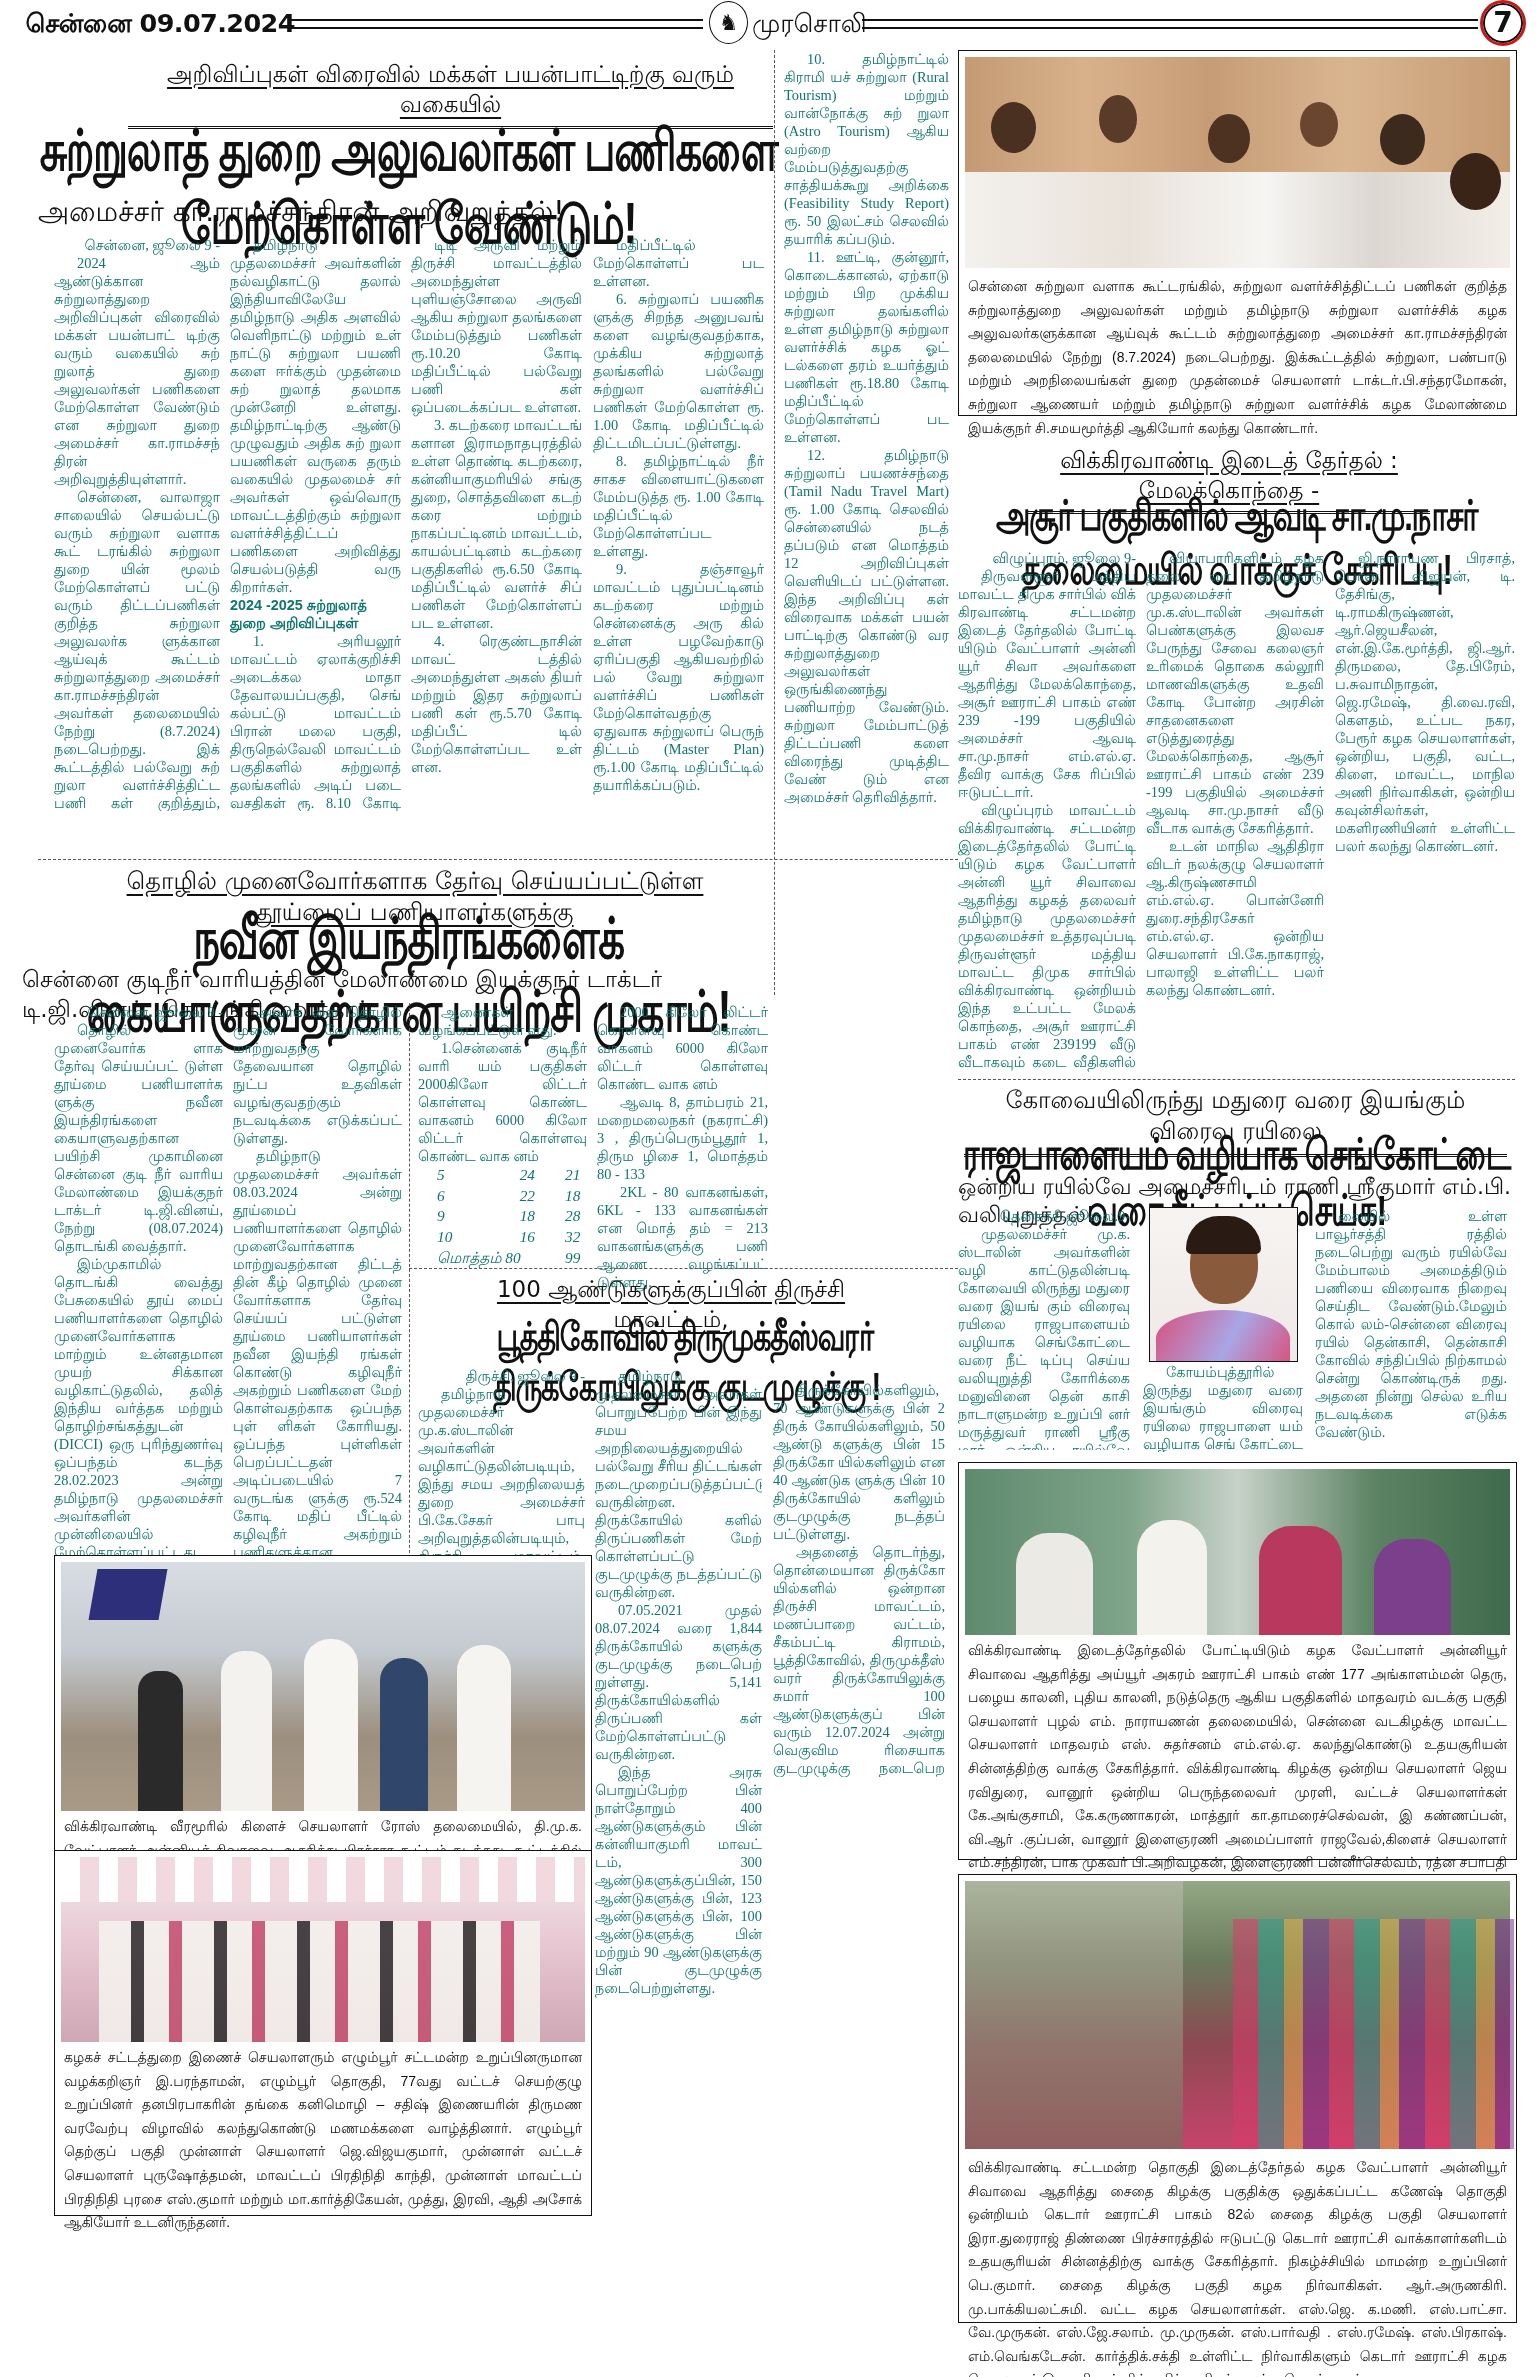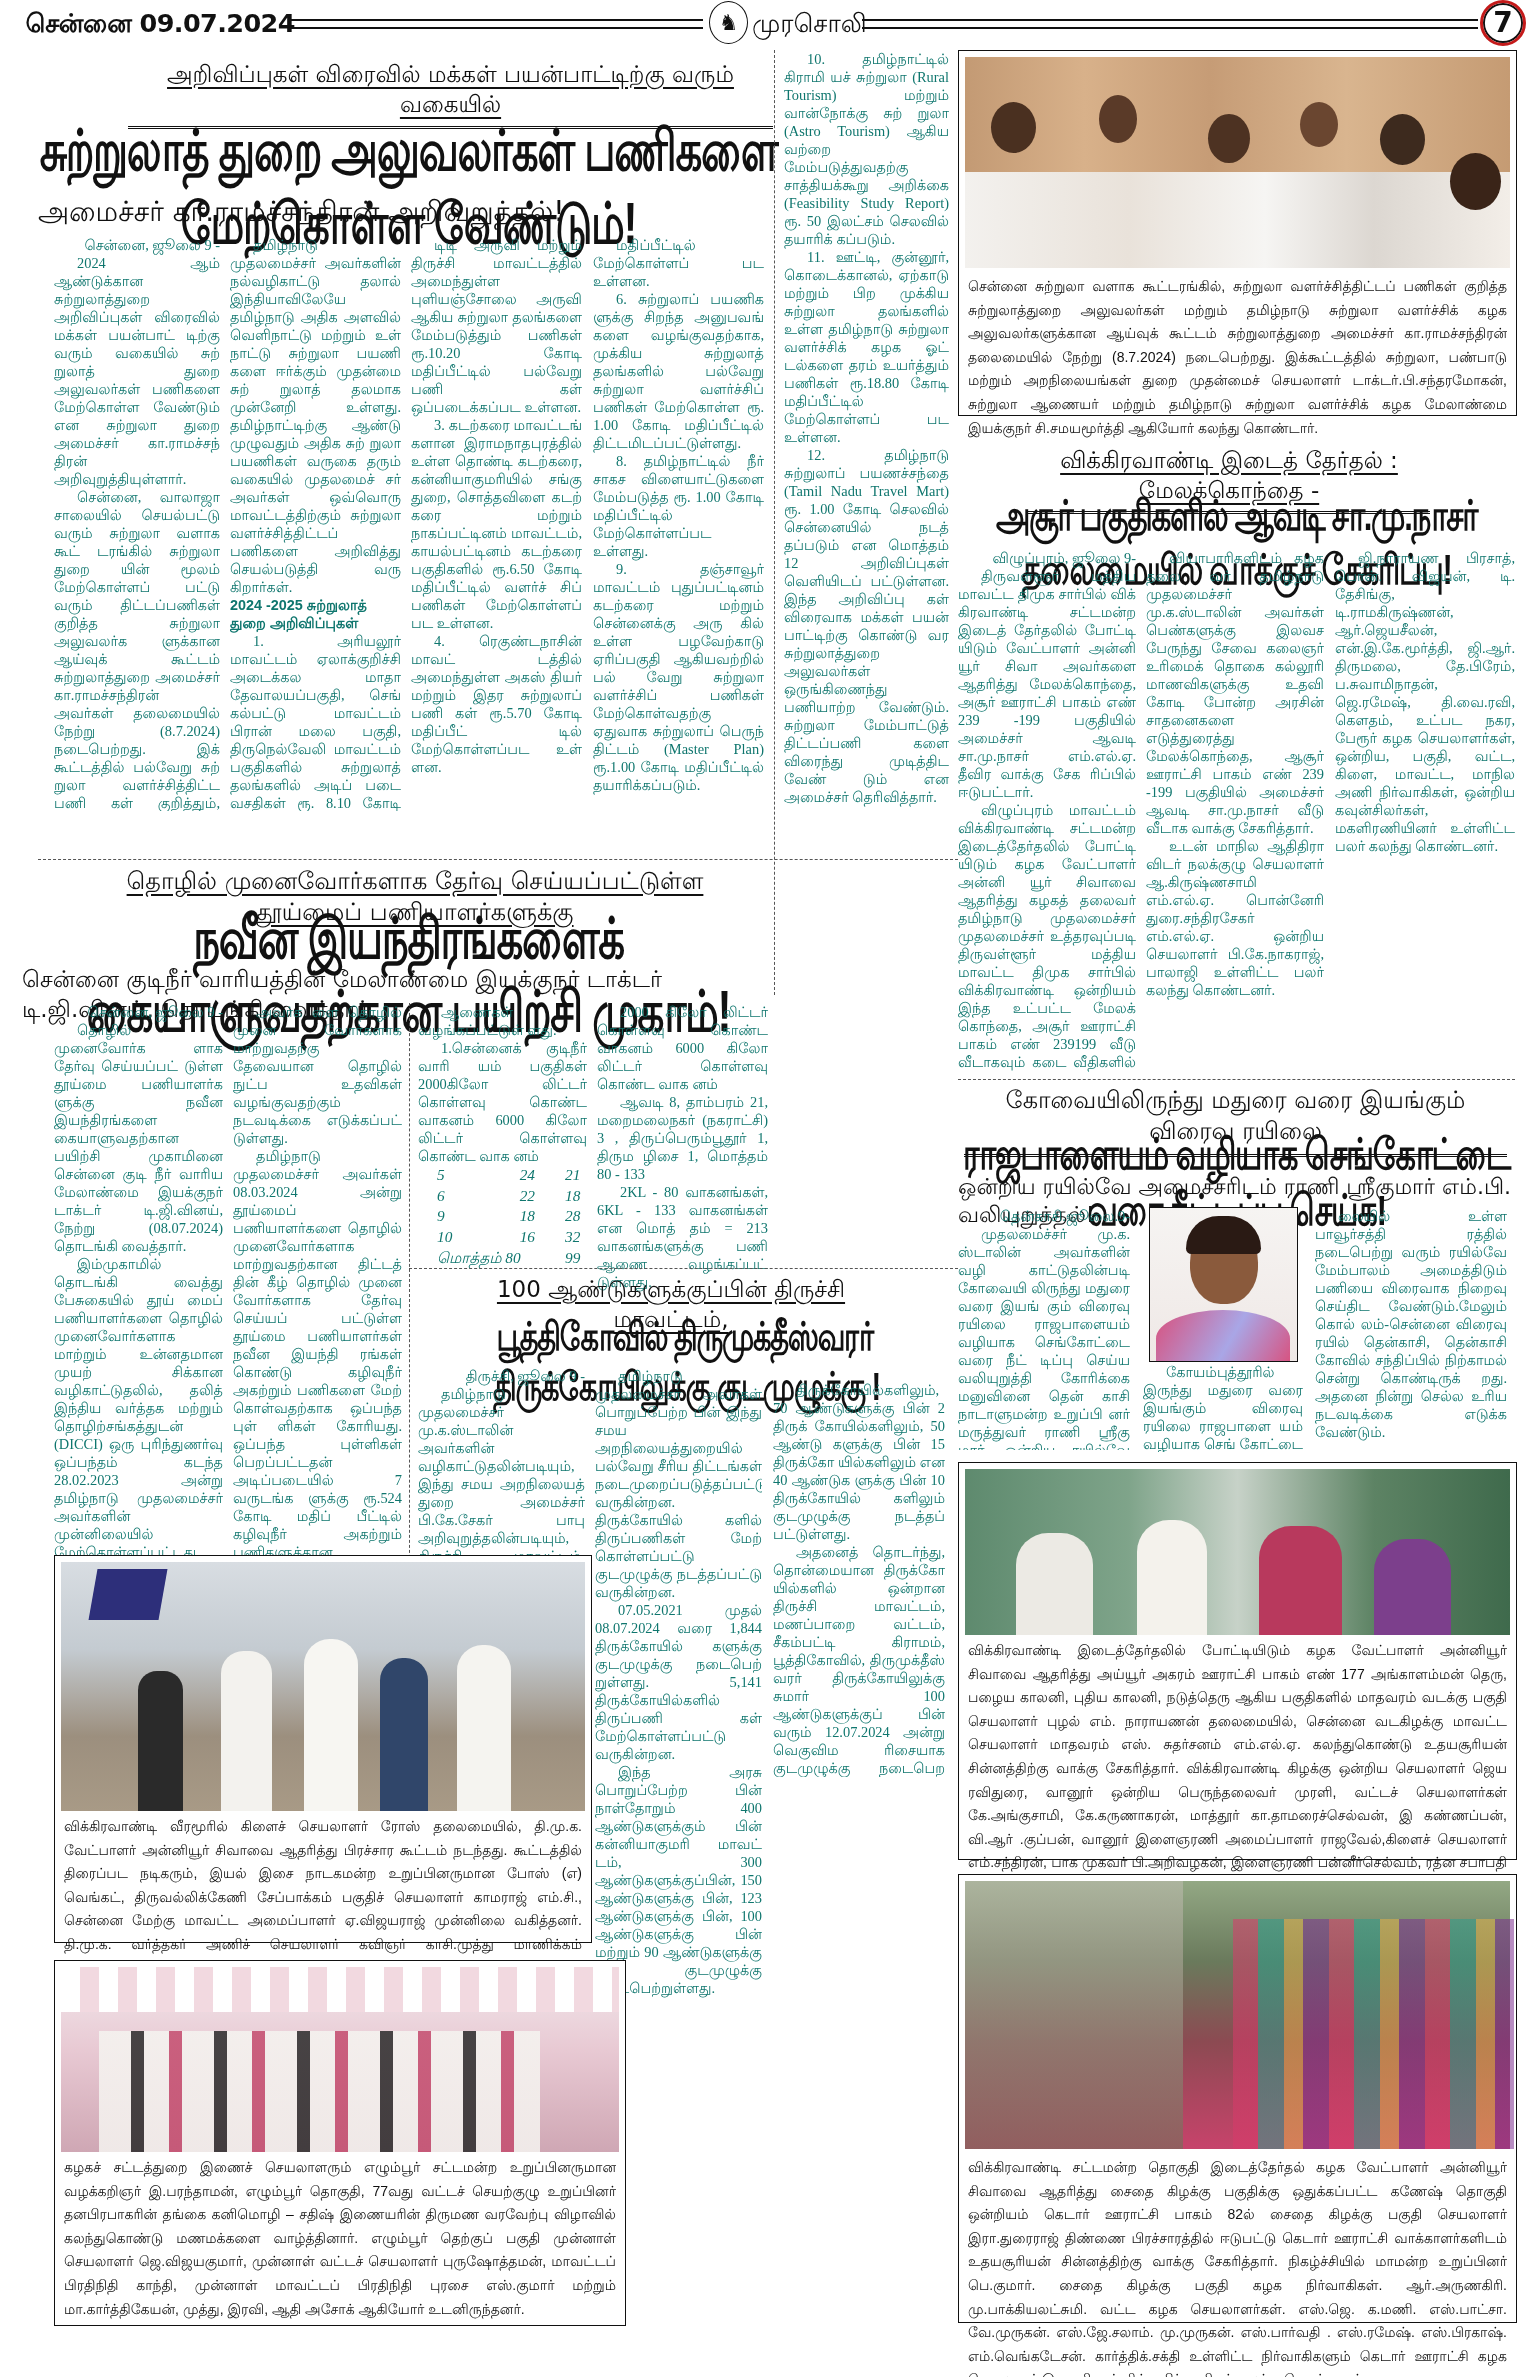--- a/index.html
+++ b/index.html
@@ -227,21 +227,21 @@
     <div style="position:absolute;left:32px;top:6.4px;width:70px;height:51px;background:#2d2f7a;transform:skewX(-10deg);"></div>
     <div style="position:absolute;left:77px;top:109px;width:45px;height:140px;background:#2a2a2a;border-radius:19px 19px 0 0;"></div>
     <div style="position:absolute;left:160px;top:89px;width:51px;height:160px;background:#f3f2ee;border-radius:22.4px 22.4px 0 0;"></div>
     <div style="position:absolute;left:243px;top:77px;width:54px;height:172px;background:#f7f6f2;border-radius:25.5px 25.5px 0 0;"></div>
     <div style="position:absolute;left:319px;top:96px;width:48px;height:153px;background:#30466a;border-radius:22.4px 22.4px 0 0;"></div>
     <div style="position:absolute;left:396px;top:83px;width:54px;height:166px;background:#f5f4f0;border-radius:25.5px 25.5px 0 0;"></div>
   </div>
   <div class="cap" style="top:259px;">விக்கிரவாண்டி வீரமூரில் கிளைச் செயலாளர் ரோஸ் தலைமையில், தி.மு.க. வேட்பாளர் அன்னியூர் சிவாவை ஆதரித்து பிரச்சார கூட்டம் நடந்தது. கூட்டத்தில் திரைப்பட நடிகரும், இயல் இசை நாடகமன்ற உறுப்பினருமான போஸ் (எ) வெங்கட், திருவல்லிக்கேணி சேப்பாக்கம் பகுதிச் செயலாளர் காமராஜ் எம்.சி., சென்னை மேற்கு மாவட்ட அமைப்பாளர் ஏ.விஜயராஜ் முன்னிலை வகித்தனர். தி.மு.க. வர்த்தகர் அணிச் செயலாளர் கவிஞர் காசி.முத்து மாணிக்கம் சிறப்புரையாற்றினார்.</div>
 </div>
 
-<div class="photo" style="left:54px;top:1960px;width:536px;height:364px;padding-left:34px;">
+<div class="photo" style="left:54px;top:1850px;width:536px;height:364px;">
   <div class="img" style="height:185px;background:linear-gradient(180deg,#f2e9ec 0%,#e8c9d3 45%,#cfa7b4 100%);">
     <div style="position:absolute;left:0;right:0;top:0;height:45px;background:repeating-linear-gradient(90deg,#fff 0 19px,#f2d9e0 19px 38px);"></div>
     <div style="position:absolute;left:38px;top:64px;width:441px;height:121px;background:repeating-linear-gradient(90deg,#f5f4f0 0 32px,#2a2a2a 32px 45px,#f5f4f0 45px 70px,#c44c6e 70px 83px);opacity:.85;"></div>
   </div>
   <div class="cap" style="top:195px;">கழகச் சட்டத்துறை இணைச் செயலாளரும் எழும்பூர் சட்டமன்ற உறுப்பினருமான வழக்கறிஞர் இ.பரந்தாமன், எழும்பூர் தொகுதி, 77வது வட்டச் செயற்குழு உறுப்பினர் தனபிரபாகரின் தங்கை கனிமொழி – சதிஷ் இணையரின் திருமண வரவேற்பு விழாவில் கலந்துகொண்டு மணமக்களை வாழ்த்தினார். எழும்பூர் தெற்குப் பகுதி முன்னாள் செயலாளர் ஜெ.விஜயகுமார், முன்னாள் வட்டச் செயலாளர் புருஷோத்தமன், மாவட்டப் பிரதிநிதி காந்தி, முன்னாள் மாவட்டப் பிரதிநிதி புரசை எஸ்.குமார் மற்றும் மா.கார்த்திகேயன், முத்து, இரவி, ஆதி அசோக் ஆகியோர் உடனிருந்தனர்.</div>
 </div>
 
 <div class="photo" style="left:958px;top:1462px;width:557px;height:396px;">
   <div class="img" style="height:166px;background:linear-gradient(90deg,#5e8a6e 0%,#7fa48a 30%,#c7d2c8 50%,#5d8364 75%,#3f6a4c 100%);">
     <div style="position:absolute;left:51px;top:64px;width:77px;height:102px;background:#eceae4;border-radius:32px 32px 0 0;"></div>

